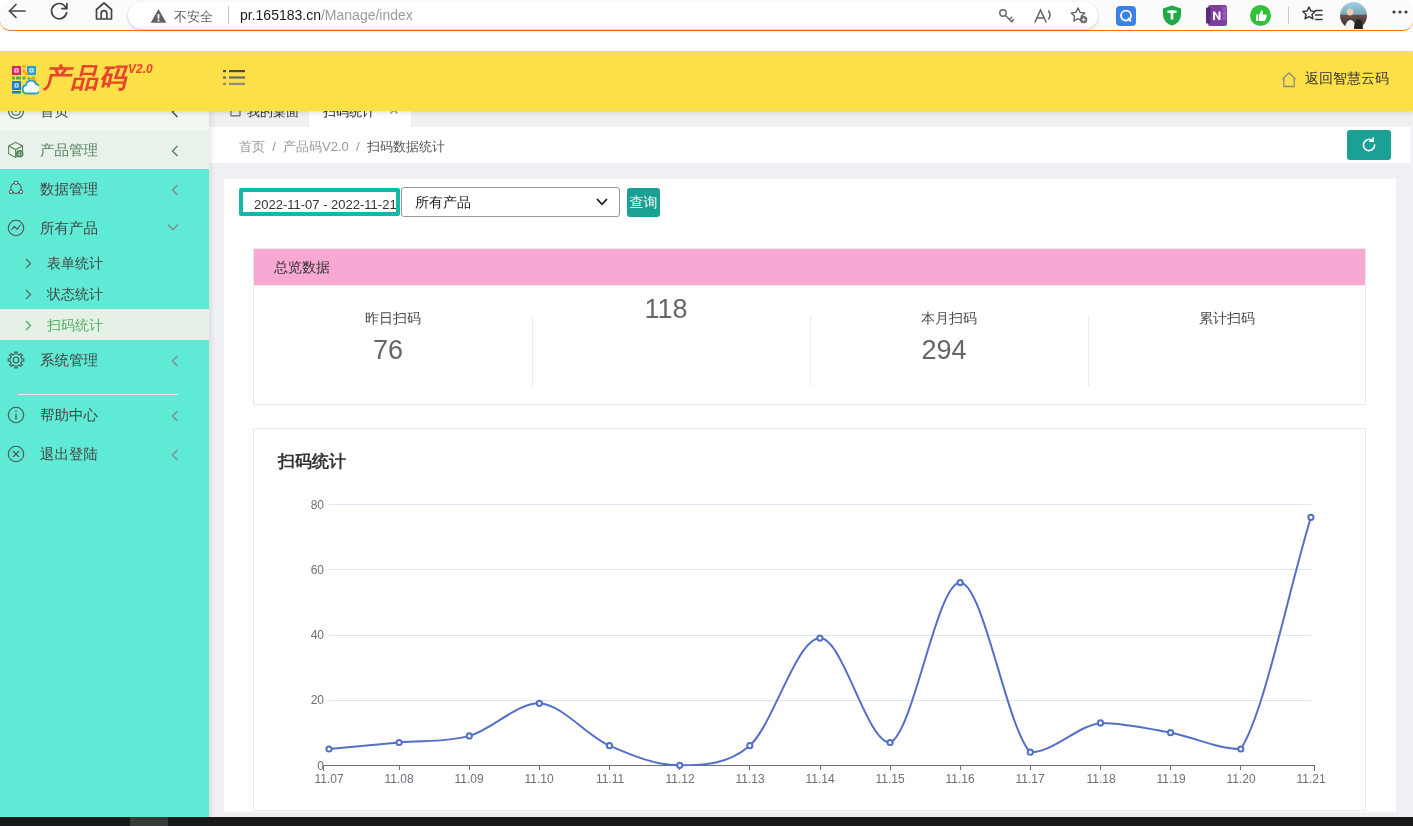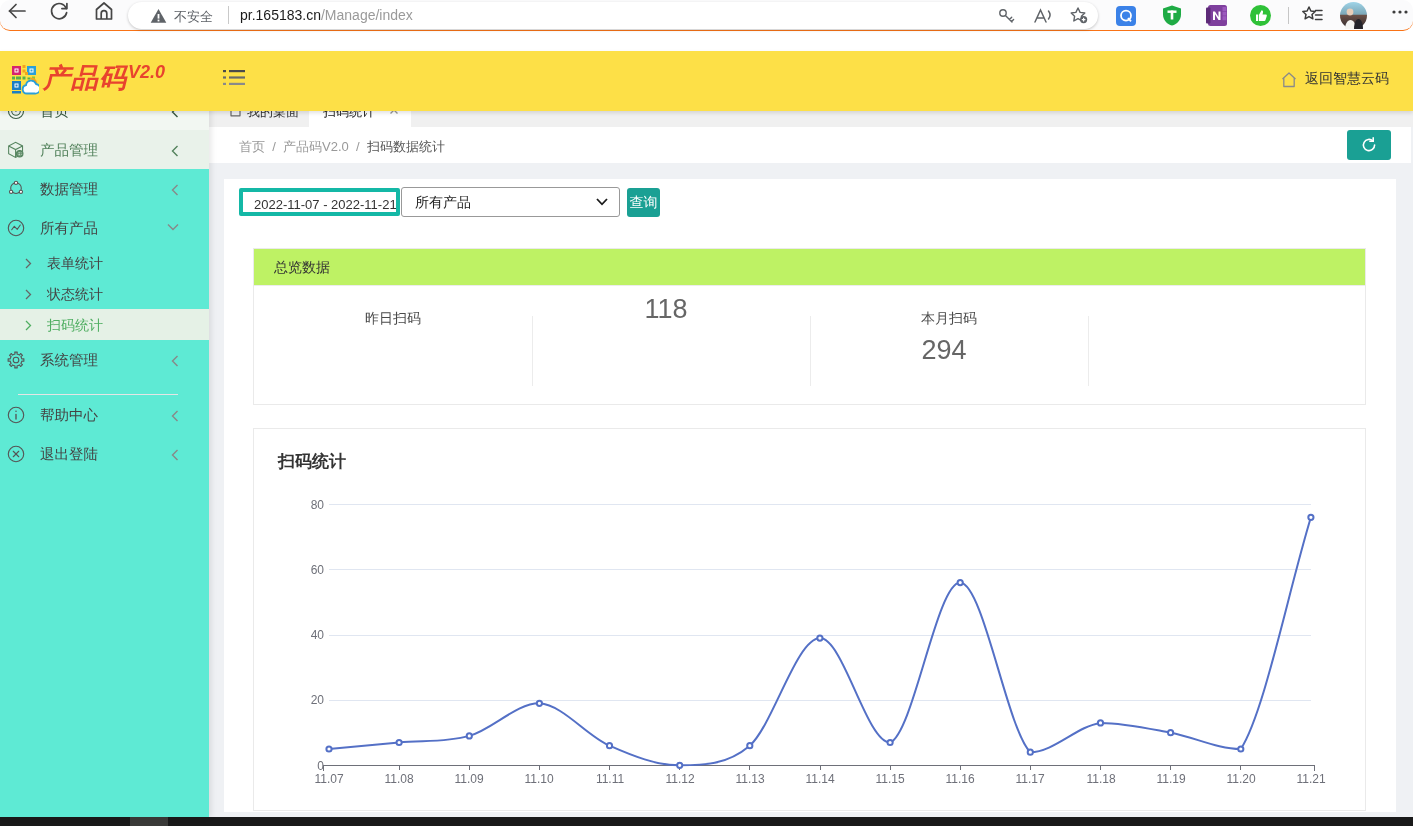--- a/index.html
+++ b/index.html
@@ -15,21 +15,21 @@
 #pill .warn { position:absolute; left:22px; top:6px; }
 #pill .nsec { position:absolute; left:46px; top:6px; font-size:13px; color:#5f6368; }
 #pill .sep { position:absolute; left:100px; top:4px; width:1px; height:18px; background:#c9c9c9; }
 #pill .url { position:absolute; left:112px; top:5px; font-size:14px; color:#1b1b1b; }
 #pill .url span { color:#9a9a9a; }
 
 
 #apphead { position:absolute; left:0; top:31px; width:1413px; height:60px; background:#fde047; box-shadow:0 2px 4px rgba(0,0,0,.12); z-index:20;margin-top:20px; }
 #logo { position:absolute; left:12px; top:44px; }
 #brand { position:absolute; left:43px; top:9px; font-size:27px; font-weight:bold; font-style:italic; color:#e8432e; letter-spacing:1px; }
-#brandv { position:absolute; left:128px; top:11px; font-size:18px; font-weight:bold; font-style:italic; color:#e8432e; }
+#brandv { position:absolute; left:128px; top:11px; font-size:12px; font-weight:bold; font-style:italic; color:#e8432e; }
 #hamb { position:absolute; left:223px; top:19px; }
 
 .hitem { position:absolute; top:0; height:56px; display:flex; align-items:center; font-size:14px; color:#333; }
 
 
 #sidebar { position:absolute; left:0; top:91px; width:209px; height:726px; background:#5eead4; box-shadow:2px 0 6px rgba(0,0,0,.10); z-index:10; }
 .mitem { position:relative; width:209px; height:39px; }
 .mitem .mic { position:absolute; left:7px; top:50%; margin-top:-9px; width:18px; height:18px; }
 .mitem .mtx { position:absolute; left:40px; top:50%; margin-top:-9px; font-size:14.5px; color:#444; }
 .mitem .chev { position:absolute; right:30px; top:50%; margin-top:-5px; }
@@ -50,21 +50,21 @@
 #panel { position:absolute; left:15px; top:88px; width:1172px; height:633px; background:#fff; }
 
 
 #dateinp { position:absolute; left:15px; top:9px; width:161px; white-space:nowrap; overflow:hidden; height:28px; border:4px solid #14b8a6; border-radius:2px; font-size:13px; color:#333; line-height:26px; padding-left:11px; background:#fff; }
 #prodsel { position:absolute; left:177px; top:8px; width:219px; height:30px; border:1px solid #999; border-radius:3px; background:#fff; font-size:14px; color:#222; line-height:28px; padding-left:13px; }
 #prodsel svg { position:absolute; right:11px; top:10px; }
 #querybtn { position:absolute; left:403px; top:9px; width:33px; height:29px; background:#1aa094; border-radius:3px; color:#fff; font-size:14px; text-align:center; line-height:29px; }
 
 
 #statcard { position:absolute; left:29px; top:69px; width:1113px; height:157px; border:1px solid #eaeaea; background:#fff; }
-#statcard .hd { height:37px; background:#bef264; border-bottom:1px solid #ececec; line-height:37px; padding-left:20px; font-size:14px; color:#333; }
+#statcard .hd { height:37px; background:#f9a8d4; border-bottom:1px solid #ececec; line-height:37px; padding-left:20px; font-size:14px; color:#333; }
 .scol { position:absolute; top:38px; width:278px; height:148px; text-align:center; }
 .scol .lb { margin-top:23px; font-size:14px; color:#4a4a4a; }
 .scol .num { margin-top:7px; font-size:27px; color:#666; position:relative; left:-5px; }
 .sdiv { position:absolute; top:67px; width:1px; height:70px; background:#ececec; }
 
 
 #chartcard { position:absolute; left:29px; top:249px; width:1113px; height:383px; border:1px solid #eaeaea; background:#fff; }
 #charttitle { position:absolute; left:24px; top:21px; font-size:17px; font-weight:bold; color:#333; }
 
 
@@ -338,29 +338,31 @@
   <div id="panel">
     <div id="dateinp">2022-11-07 - 2022-11-21</div>
     <div id="prodsel">所有产品<svg width="12" height="8" viewBox="0 0 12 8" fill="none" stroke="#1a1a1a" stroke-width="1.8">
           <path d="M1 1l5 5.3L11 1"></path>
         </svg></div>
     <div id="querybtn">查询</div>
     <div id="statcard">
       <div class="hd">总览数据</div>
       <div class="scol" style="left:0">
           <div class="lb">昨日扫码</div>
+          <div class="num">76</div>
         </div>
       <div class="scol" style="left:278px">
           <div class="num">118</div>
         </div>
       <div class="scol" style="left:556px">
           <div class="lb">本月扫码</div>
           <div class="num">294</div>
         </div>
       <div class="scol" style="left:834px">
+          <div class="lb">累计扫码</div>
         </div>
       <div class="sdiv" style="left:278px"></div>
       <div class="sdiv" style="left:556px"></div>
       <div class="sdiv" style="left:834px"></div>
     </div>
     <div id="chartcard">
       <div id="charttitle">扫码统计</div>
       <svg style="position:absolute;left:-1px;top:-1px" width="1113" height="381" viewBox="0 0 1113 381">
         <g stroke="#e0e6f1" stroke-width="1">
           <path d="M76 76.5H1058M76 141.5H1058M76 207.5H1058M76 272.5H1058"></path>

